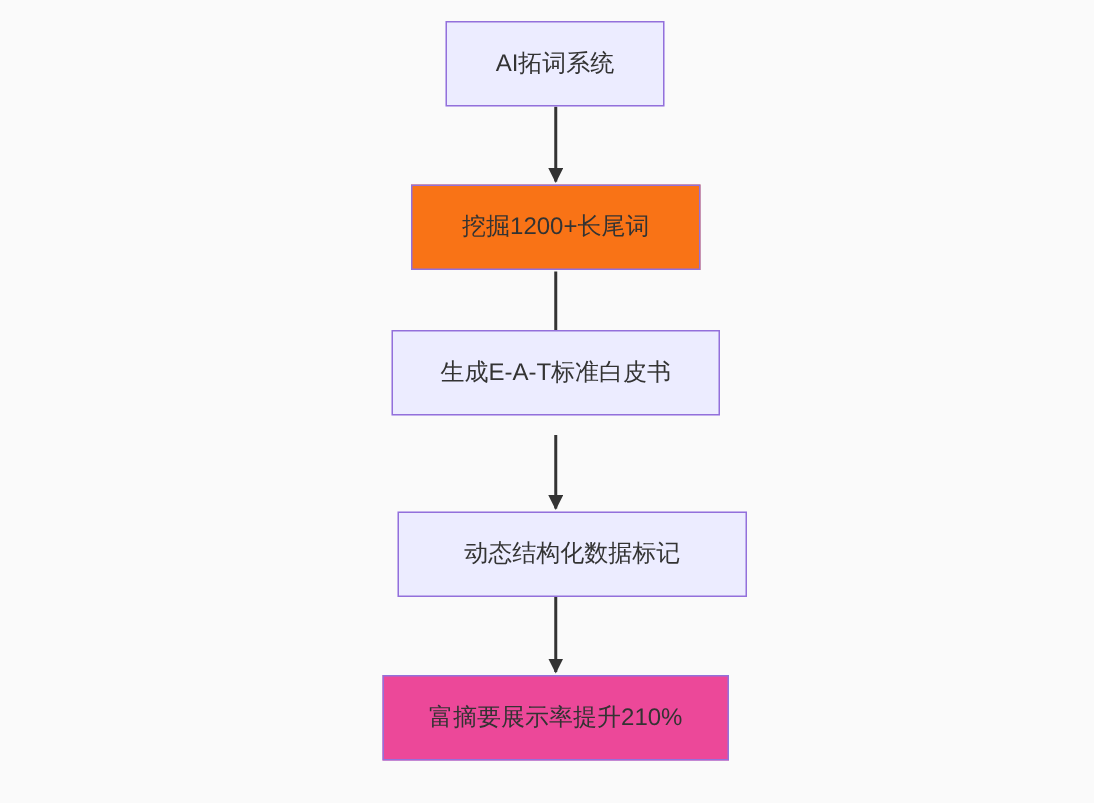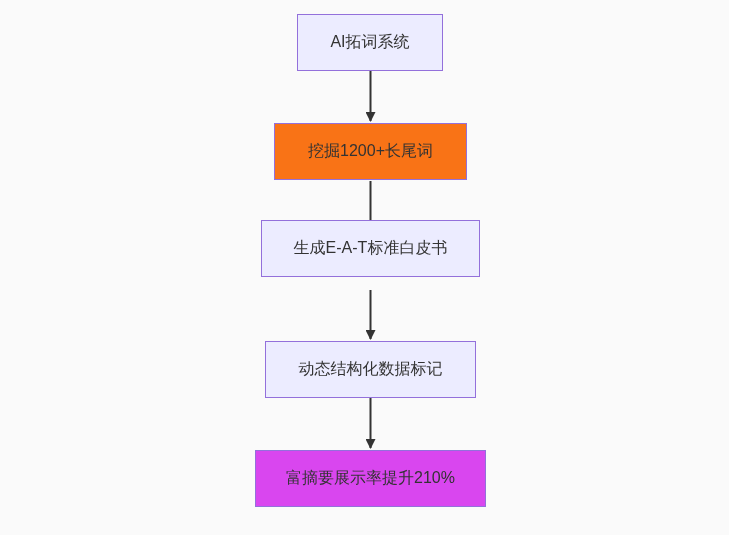--- a/index.html
+++ b/index.html
@@ -33,21 +33,21 @@
     align-items: center;
     justify-content: center;
     font-size: 16px;
     color: #333333;
     white-space: nowrap;
     text-align: center;
   }
   .n1 { left: 297px; top: 14px;  width: 146px; }
   .n2 { left: 274px; top: 123px; width: 193px; }
   .n3 { left: 261px; top: 220px; width: 219px; }
-  .n4 { left: 265px; top: 341px; width: 211px; }
+  .n4 { left: 265px; top: 341px; width: 233px; }
   .n5 { left: 255px; top: 450px; width: 231px; }
 </style>
 </head>
 <body style="background: rgb(250, 250, 250);">
 
 <div class="canvas">
 
   <svg class="edges" width="729" height="535" viewBox="0 0 729 535">
     <defs>
       <marker id="arrowhead" markerUnits="userSpaceOnUse" markerWidth="10" markerHeight="10" refX="9" refY="5" orient="auto">
@@ -57,15 +57,15 @@
     <line x1="370.5" y1="71" x2="370.5" y2="121" stroke-width="2" marker-end="url(#arrowhead)" stroke="#333333"></line>
     <line x1="370.5" y1="181" x2="370.5" y2="230" stroke-width="2" marker-end="url(#arrowhead)" stroke="#333333"></line>
     <line x1="370.5" y1="290" x2="370.5" y2="339" stroke-width="2" marker-end="url(#arrowhead)" stroke="#333333"></line>
     <line x1="370.5" y1="398" x2="370.5" y2="448" stroke-width="2" marker-end="url(#arrowhead)" stroke="#333333"></line>
   </svg>
 
   <div class="node n1" style="background: rgb(236, 236, 255); border-color: rgb(147, 112, 219); color: rgb(51, 51, 51);">AI拓词系统</div>
   <div class="node n2" style="background: #f97316; border-color: rgb(147, 112, 219); color: rgb(51, 51, 51);">挖掘1200+长尾词</div>
   <div class="node n3" style="background: rgb(236, 236, 255); border-color: rgb(147, 112, 219); color: rgb(51, 51, 51);">生成E-A-T标准白皮书</div>
   <div class="node n4" style="background: rgb(236, 236, 255); border-color: rgb(147, 112, 219); color: rgb(51, 51, 51);">动态结构化数据标记</div>
-  <div class="node n5" style="background: #d946ef; border-color: rgb(147, 112, 219); color: rgb(51, 51, 51);">富摘要展示率提升210%</div>
+  <div class="node n5" style="background: #ec4899; border-color: rgb(147, 112, 219); color: rgb(51, 51, 51);">富摘要展示率提升210%</div>
 
 </div>
 
 </body></html>

